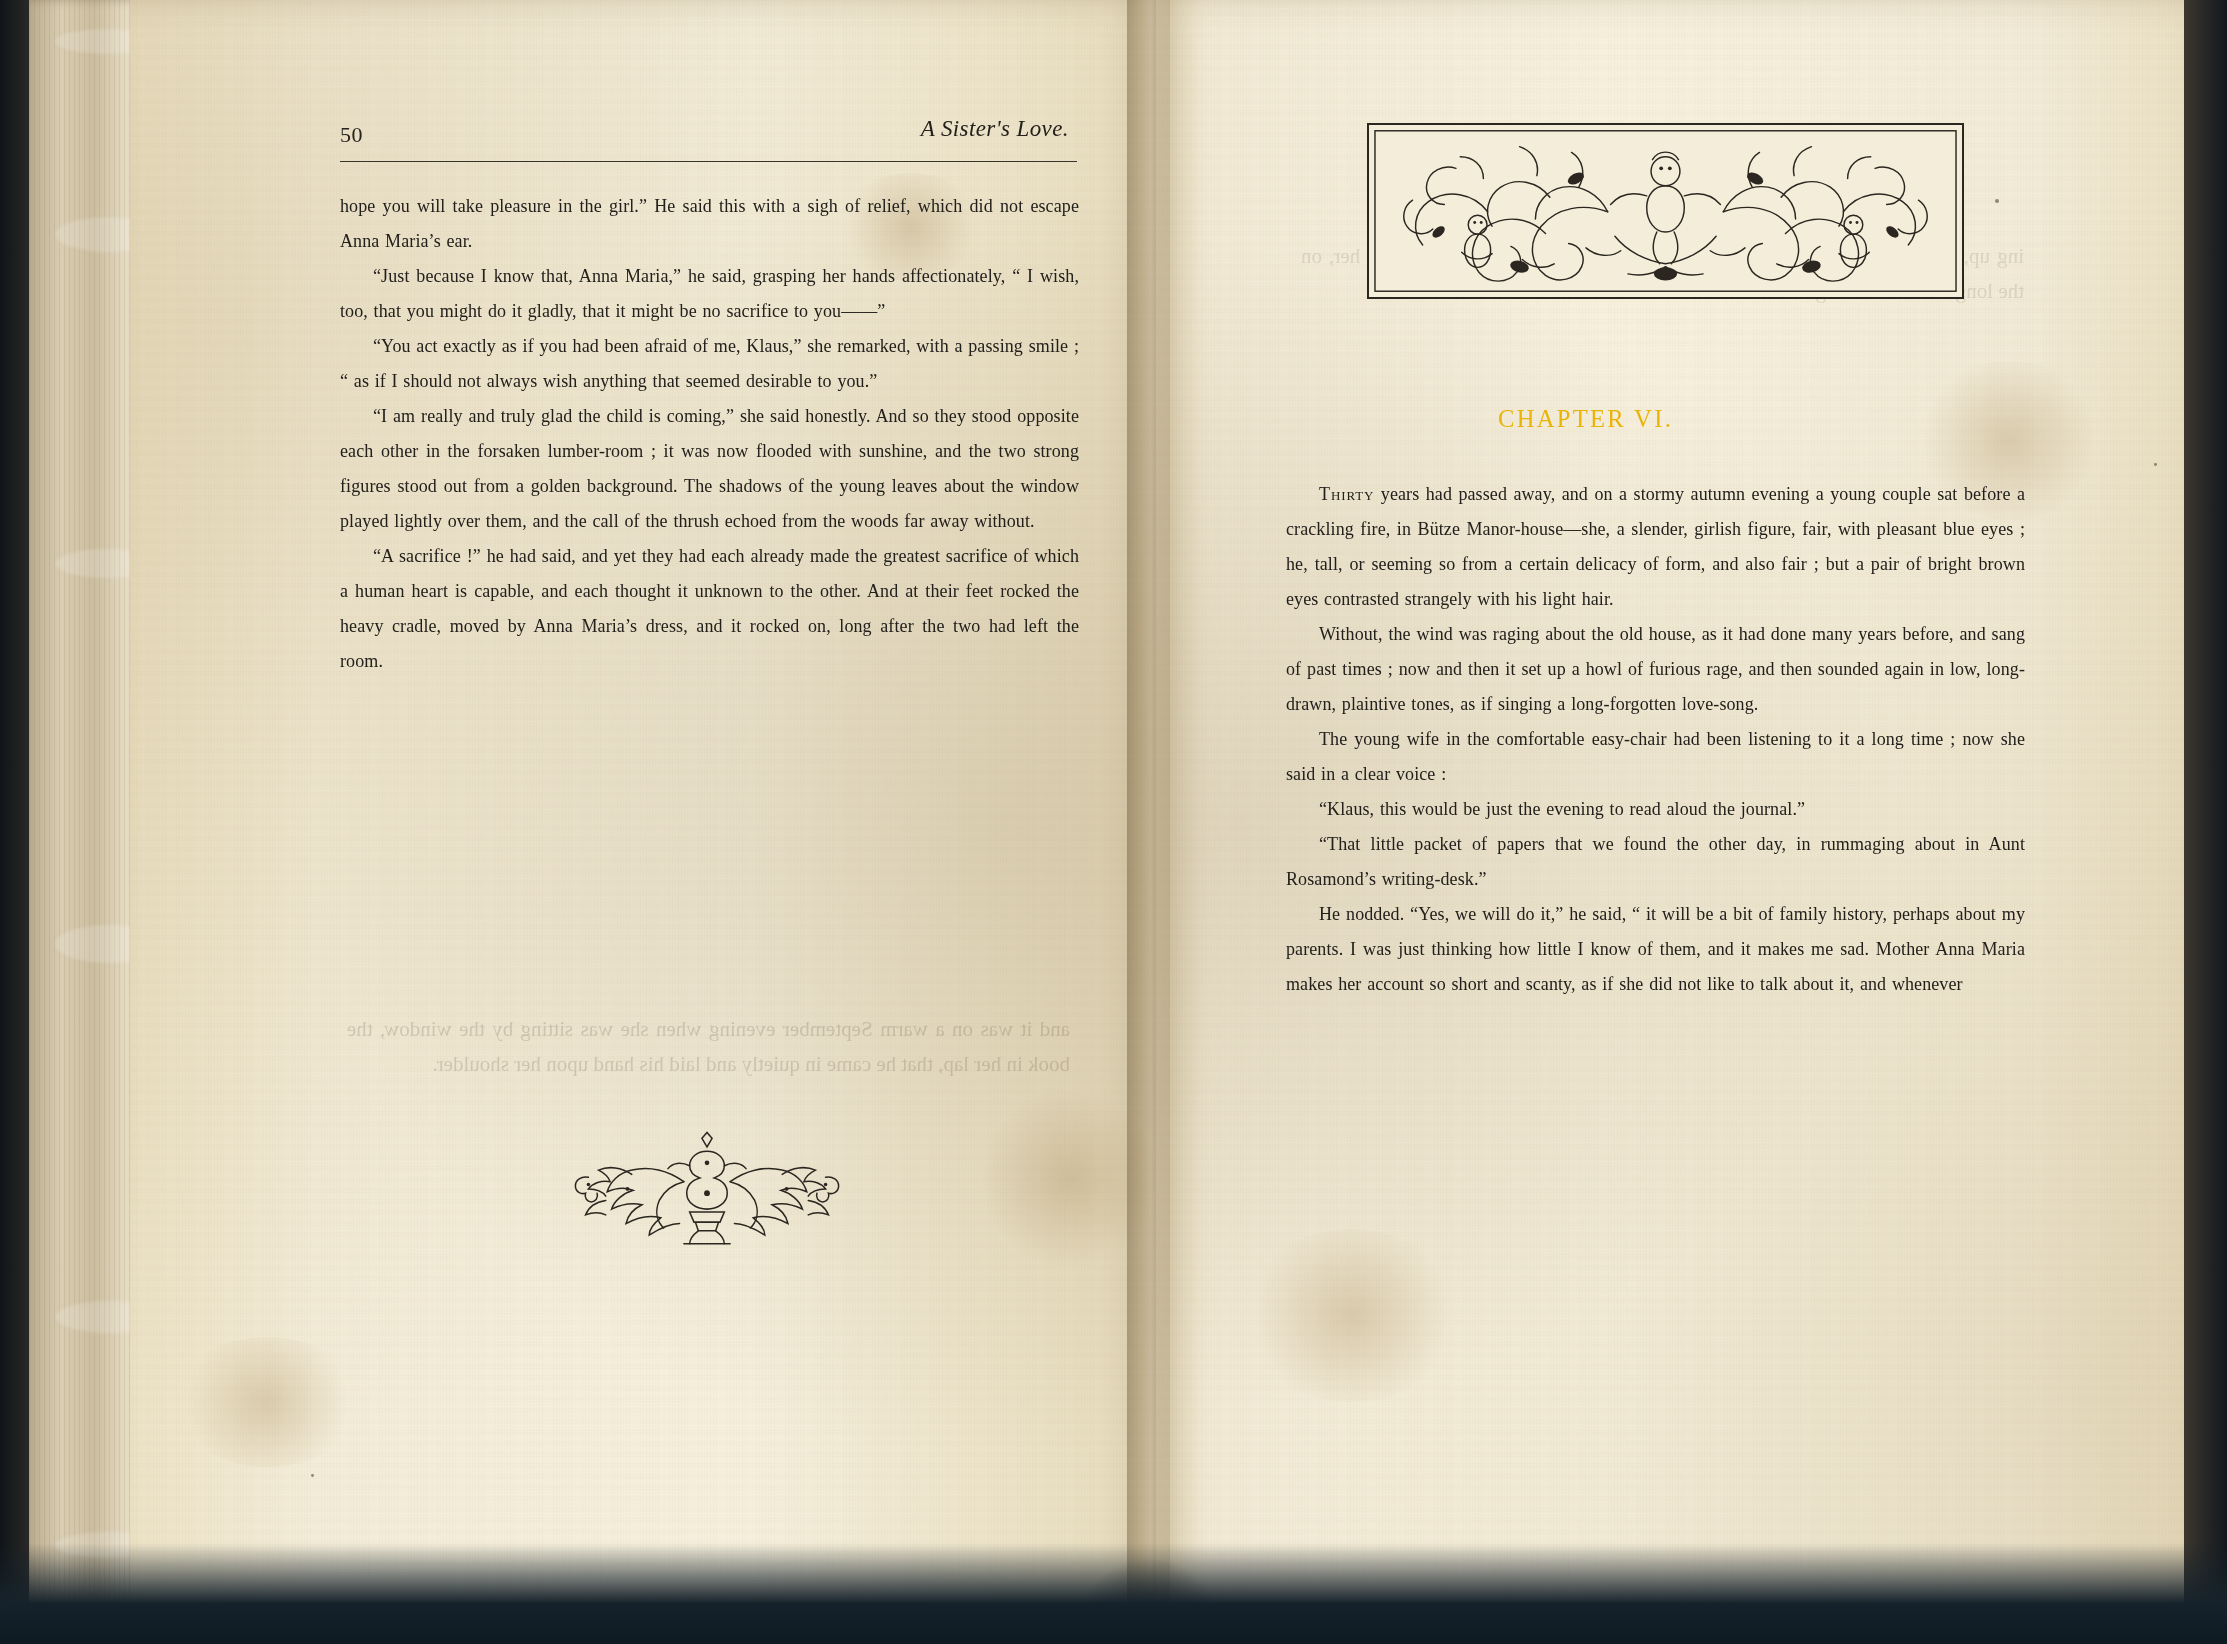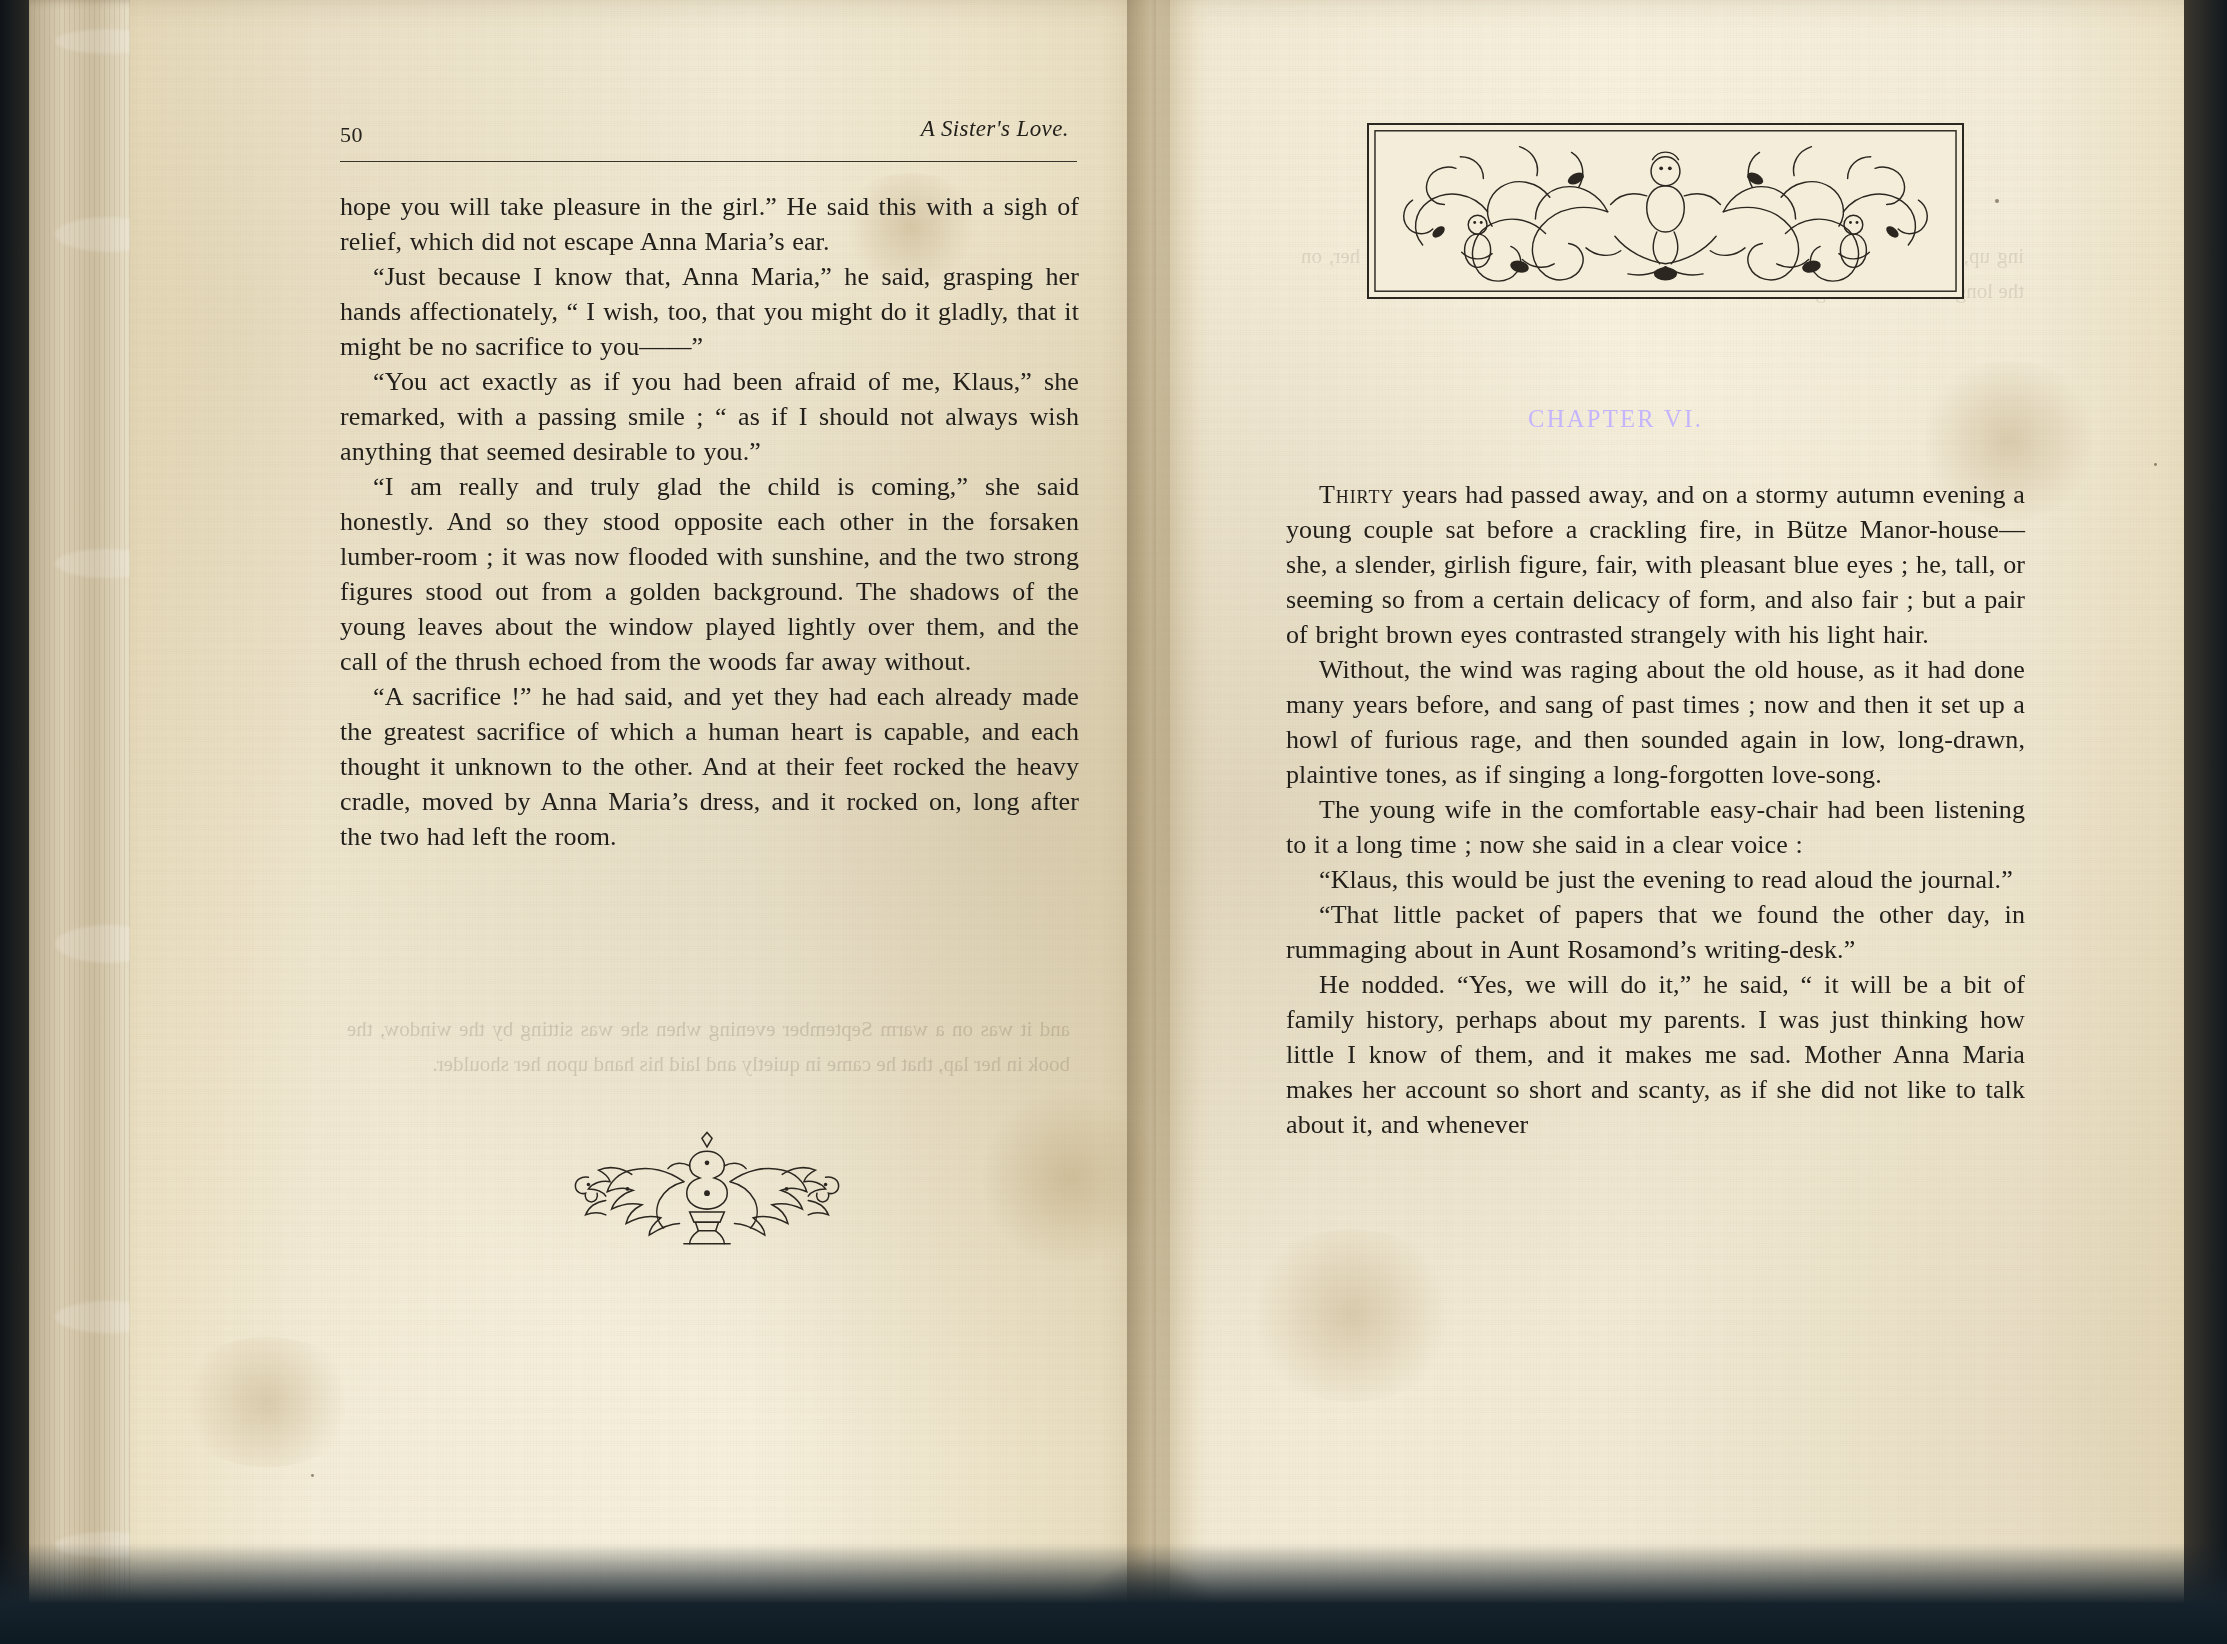--- a/index.html
+++ b/index.html
@@ -125,21 +125,21 @@
   
   .textblock {
     position: absolute;
     color: #23201c;
     font-family: "Liberation Serif", serif;
   }
   .textblock p {
     margin: 0;
     text-align: justify;
     text-justify: inter-word;
-    font-size: 26px;
+    font-size: 18px;
     line-height: 35px;
     letter-spacing: 0.1px;
     word-spacing: 1.1px;
   }
   .textblock p.ind { text-indent: 33px; }
   .textblock p.noind { text-indent: 0; }
 
   
   .page-head {
     position: absolute;
@@ -178,27 +178,27 @@
     width: 739px;
   }
   #right-column {
     left: 1286px;
     top: 477px;
     width: 739px;
   }
 
   .chapter-title {
     position: absolute;
-    left: 1246px;
+    left: 1216px;
     top: 405px;
     width: 739px;
     text-align: center;
     font-size: 24.6px;
     letter-spacing: 2.3px;
-    color: #c4b5fd;
+    color: #eab308;
   }
 
   .smallcaps-lead {
     font-variant: small-caps;
     letter-spacing: 0.9px;
   }
 
   
   .headpiece {
     position: absolute;

